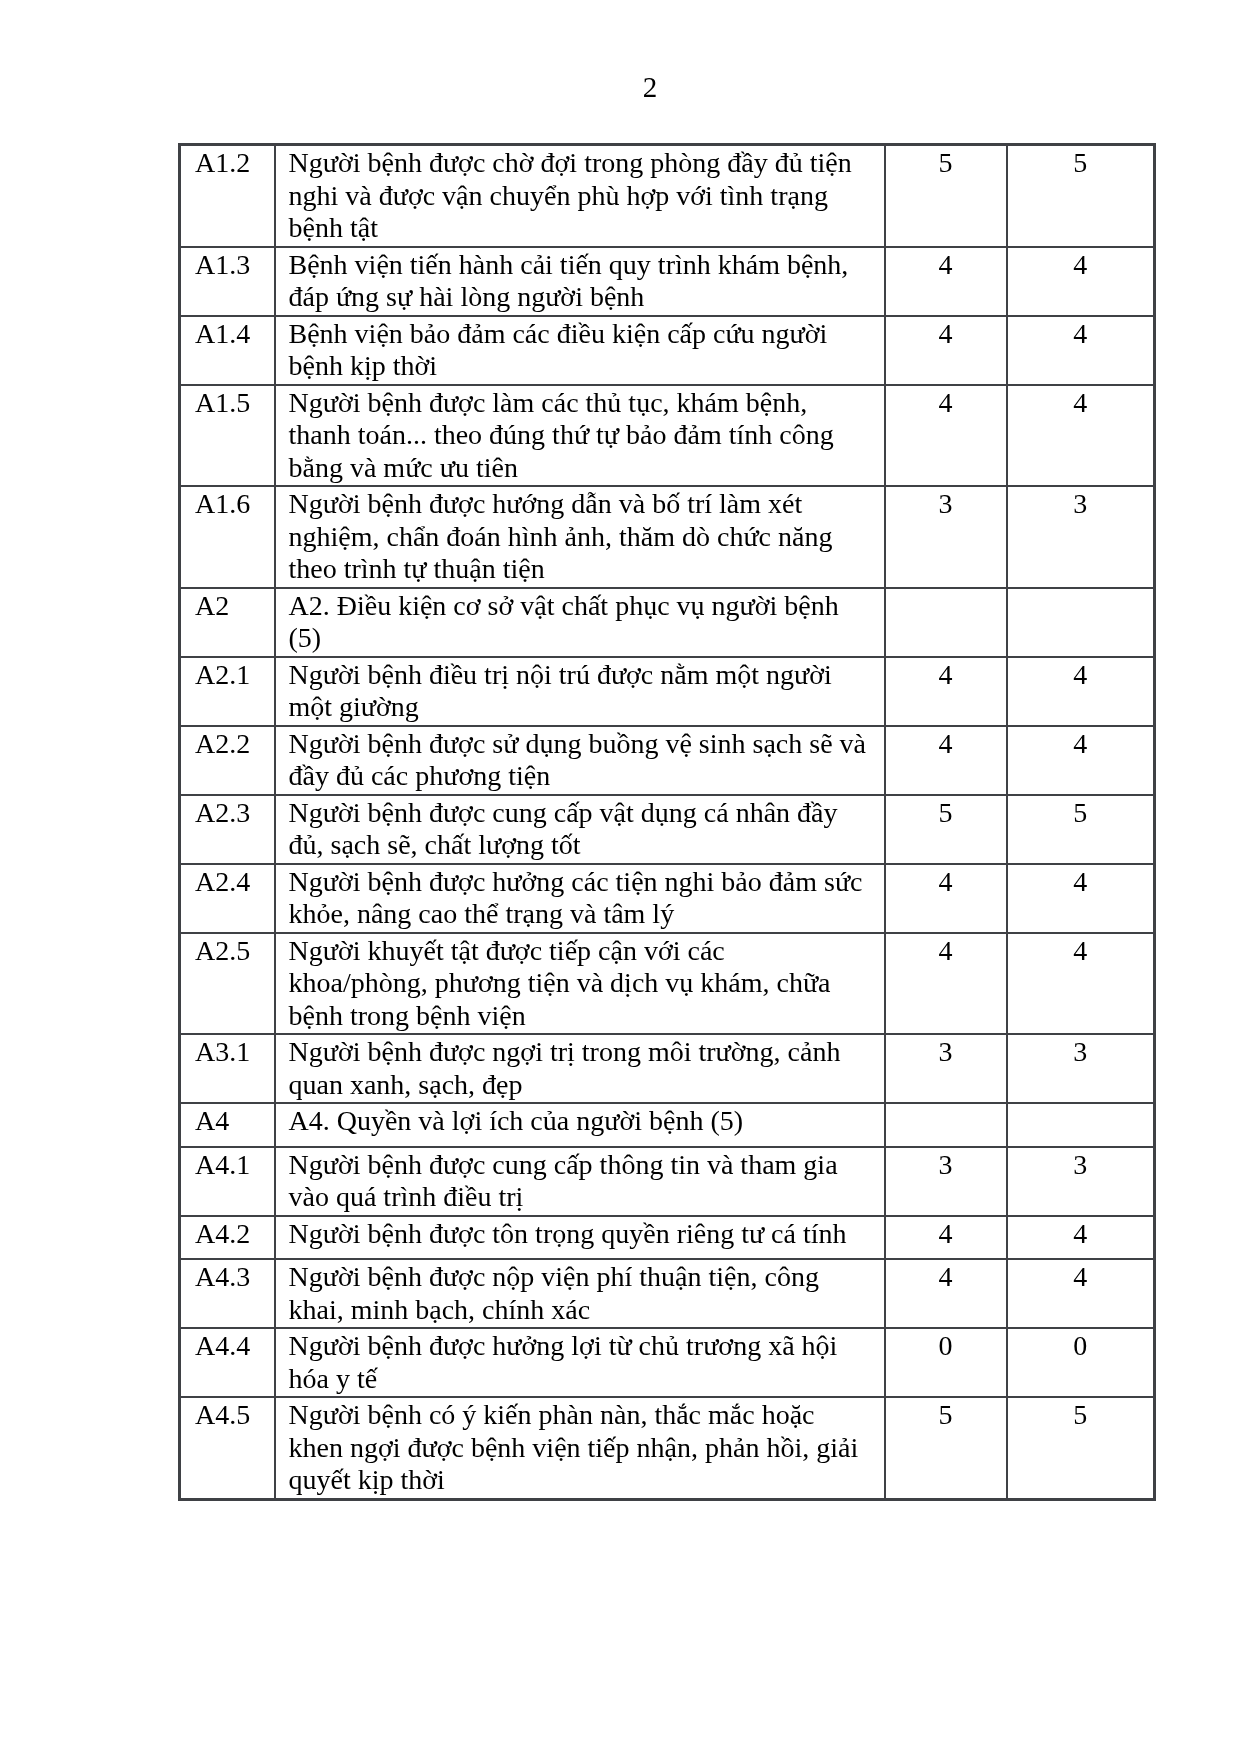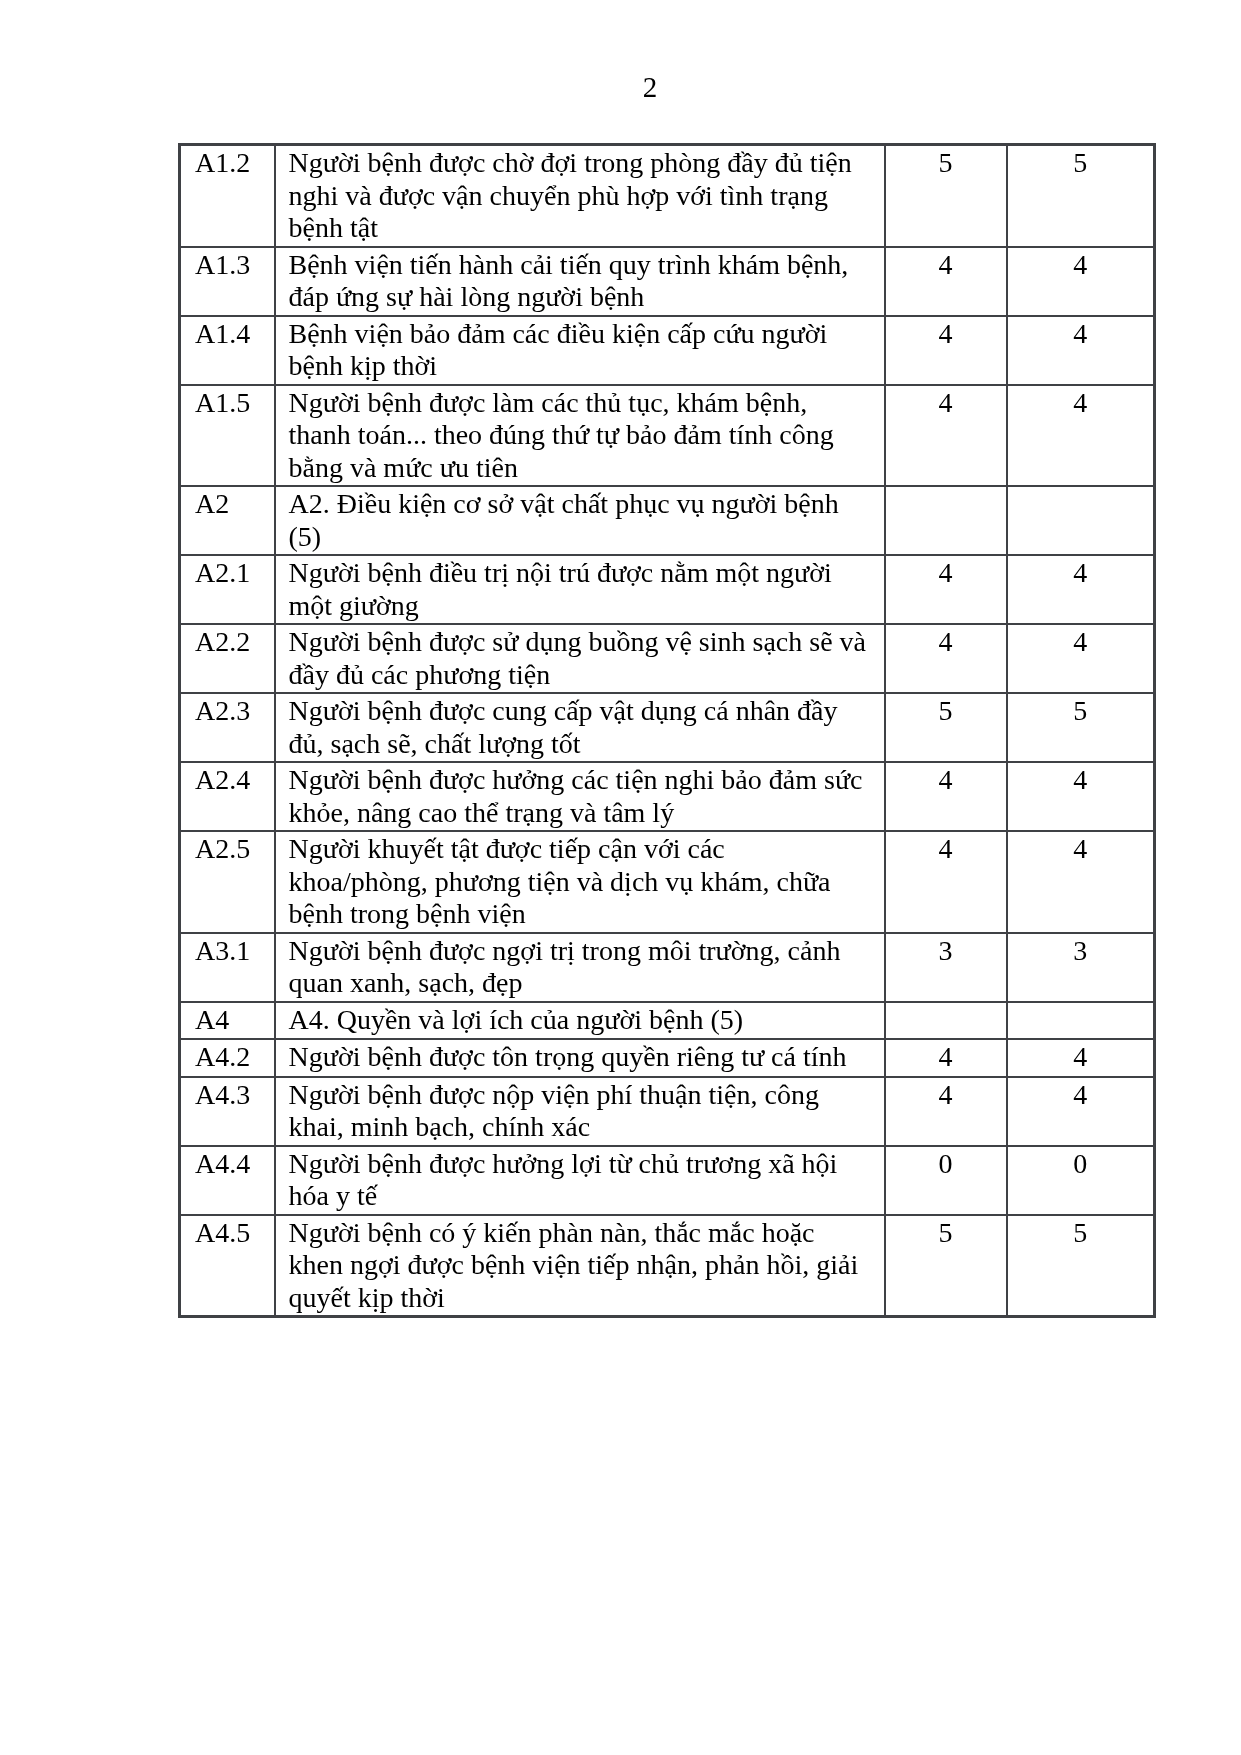--- a/index.html
+++ b/index.html
@@ -33,21 +33,21 @@
     border: 3px solid #3f4145;
   }
   table.criteria td {
     border: 2px solid #3f4145;
     font-size: 28px;
     line-height: 32.5px;
     vertical-align: top;
     word-wrap: break-word;
   }
   td.cell-code {
-    padding: 1px 4px 2px 14px;
+    padding: 1px 4px 8px 14px;
   }
   td.cell-text {
     padding: 1px 13px 1px 13px;
   }
   td.cell-score {
     text-align: center;
     vertical-align: middle;
     padding: 1px 4px;
   }
 </style>
@@ -80,20 +80,26 @@
     <td class="cell-code">A1.4</td>
     <td class="cell-text">Bệnh viện bảo đảm các điều kiện cấp cứu người bệnh kịp thời</td>
     <td class="cell-score">4</td>
     <td class="cell-score">4</td>
   </tr>
       <tr>
     <td class="cell-code">A1.5</td>
     <td class="cell-text">Người bệnh được làm các thủ tục, khám bệnh, thanh toán... theo đúng thứ tự bảo đảm tính công bằng và mức ưu tiên</td>
     <td class="cell-score">4</td>
     <td class="cell-score">4</td>
+  </tr>
+      <tr>
+    <td class="cell-code">A1.6</td>
+    <td class="cell-text">Người bệnh được hướng dẫn và bố trí làm xét nghiệm, chẩn đoán hình ảnh, thăm dò chức năng theo trình tự thuận tiện</td>
+    <td class="cell-score">3</td>
+    <td class="cell-score">3</td>
   </tr>
       <tr>
     <td class="cell-code">A2</td>
     <td class="cell-text">A2. Điều kiện cơ sở vật chất phục vụ người bệnh (5)</td>
     <td class="cell-score"></td>
     <td class="cell-score"></td>
   </tr>
       <tr>
     <td class="cell-code">A2.1</td>
     <td class="cell-text">Người bệnh điều trị nội trú được nằm một người một giường</td>
@@ -130,20 +136,26 @@
     <td class="cell-score">3</td>
     <td class="cell-score">3</td>
   </tr>
       <tr>
     <td class="cell-code">A4</td>
     <td class="cell-text">A4. Quyền và lợi ích của người bệnh (5)</td>
     <td class="cell-score"></td>
     <td class="cell-score"></td>
   </tr>
       <tr>
+    <td class="cell-code">A4.1</td>
+    <td class="cell-text">Người bệnh được cung cấp thông tin và tham gia vào quá trình điều trị</td>
+    <td class="cell-score">3</td>
+    <td class="cell-score">3</td>
+  </tr>
+      <tr>
     <td class="cell-code">A4.2</td>
     <td class="cell-text">Người bệnh được tôn trọng quyền riêng tư cá tính</td>
     <td class="cell-score">4</td>
     <td class="cell-score">4</td>
   </tr>
       <tr>
     <td class="cell-code">A4.3</td>
     <td class="cell-text">Người bệnh được nộp viện phí thuận tiện, công khai, minh bạch, chính xác</td>
     <td class="cell-score">4</td>
     <td class="cell-score">4</td>

